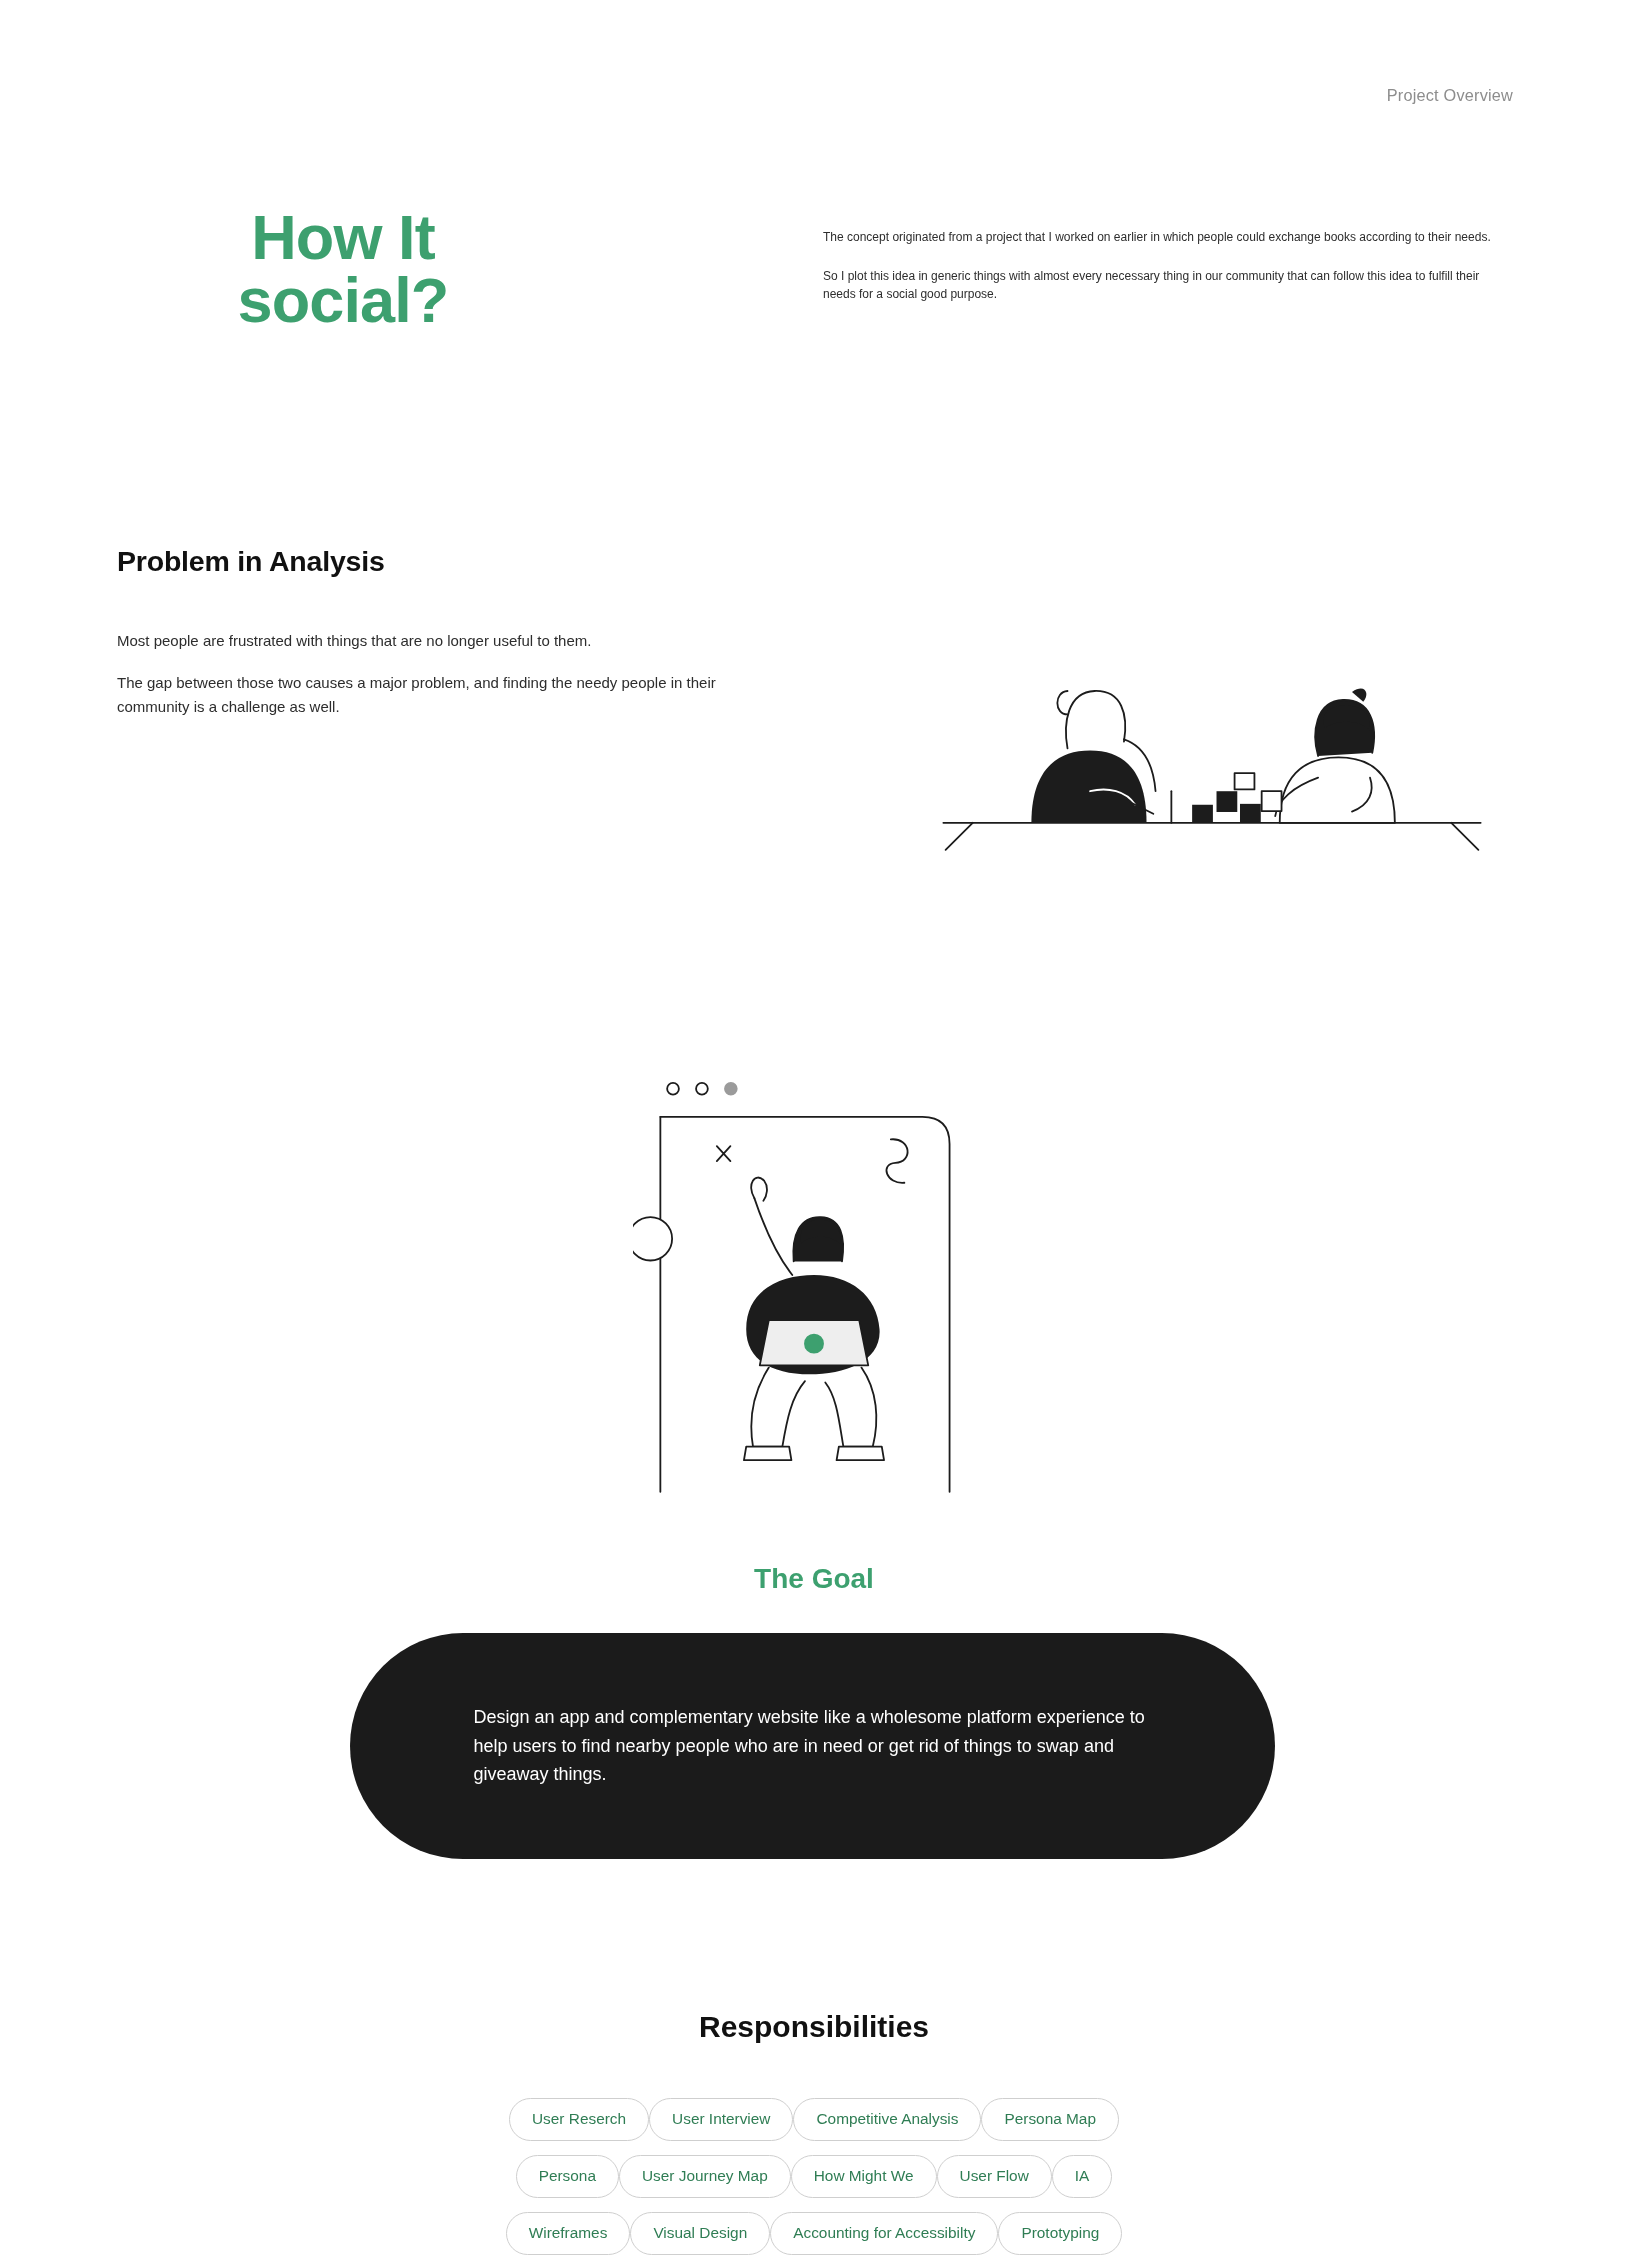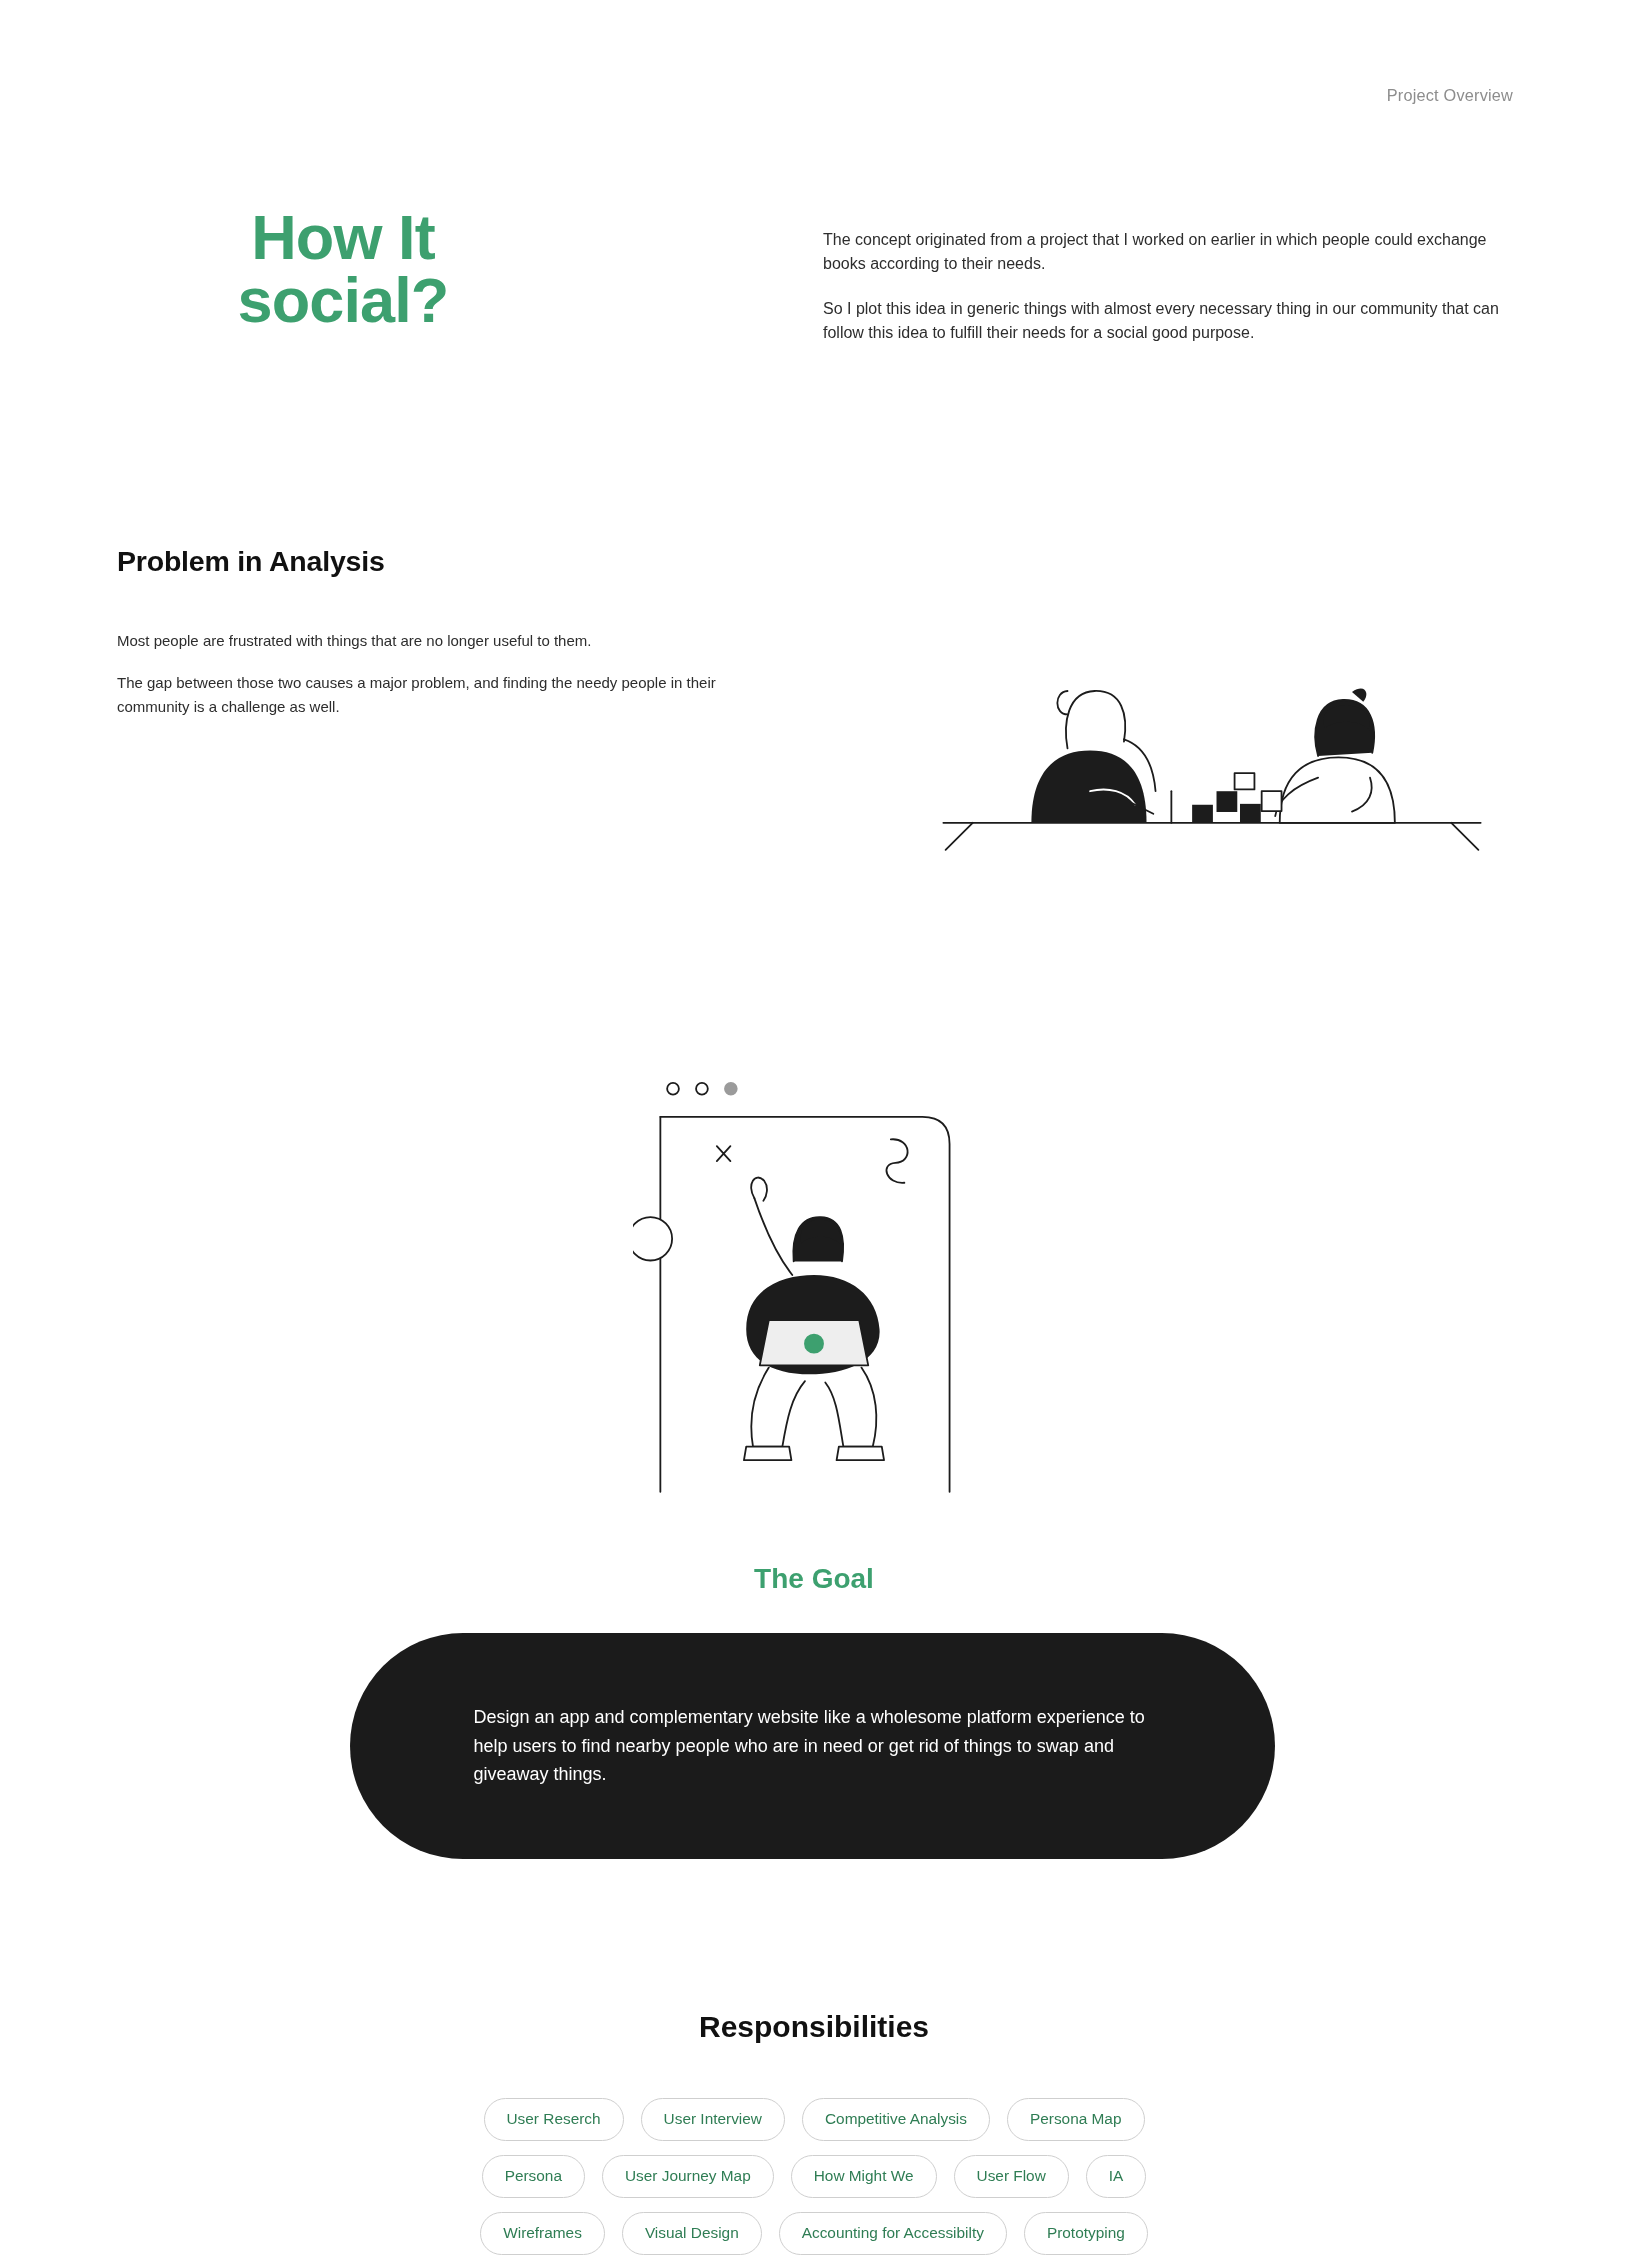--- a/index.html
+++ b/index.html
@@ -31,21 +31,21 @@
     color:#3da06f;
     letter-spacing:-0.9px;
     text-align:center;
   }
   .hero-copy {
     position:absolute;
     left:823px; top:228px;
     width:687px;
   }
   .hero-copy p {
-    font-size:16px;
+    font-size:12px;
     line-height:1.52;
     color:#2d2d2d;
   }
   .hero-copy p + p { margin-top:20.4px; }
 
   
   .problem-heading {
     position:absolute;
     left:117px; top:545px;
     font-size:28.5px;
@@ -114,21 +114,20 @@
   .resp-rows {
     position:absolute;
     left:0; right:0; top:2098px;
     display:flex;
     flex-direction:column;
     align-items:center;
     gap:14.5px;
   }
   .resp-row {
     display:flex;
-    gap:17px;
     justify-content:center;
   }
   .chip {
     border:0.9px solid #cfcfcf;
     border-radius:27px;
     padding:11.3px 22px;
     font-size:15.4px;
     color:#2f7d54;
     white-space:nowrap;
     background:#fff;

